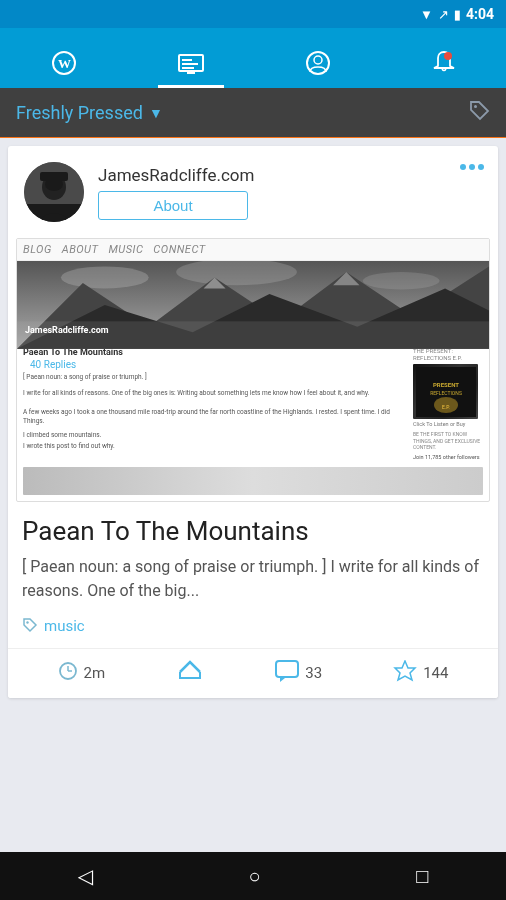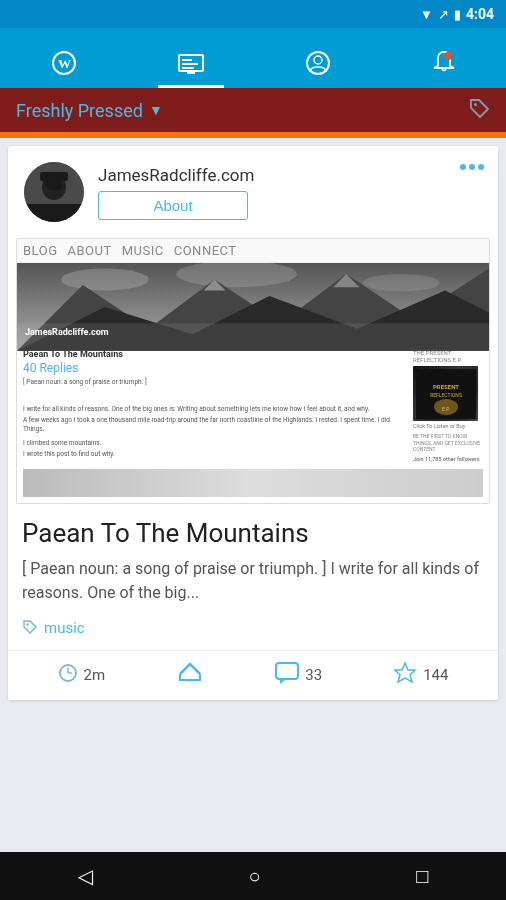--- a/index.html
+++ b/index.html
@@ -60,27 +60,27 @@
       background: white;
     }
     .nav-icon {
       color: white;
       font-size: 22px;
       line-height: 1;
     }
 
     
     .page-header {
-      background: #7f1d1d;
+      background: #404040;
       height: 50px;
       display: flex;
       align-items: center;
       justify-content: space-between;
       padding: 0 16px;
-      border-bottom: 6px solid #f97316;
+      border-bottom: 1px solid #f97316;
     }
     .header-title-area {
       display: flex;
       align-items: center;
       gap: 6px;
     }
     .header-title {
       color: #4bb8e8;
       font-size: 18px;
       font-weight: 400;
@@ -169,24 +169,25 @@
       background: white;
     }
     .blog-nav {
       display: flex;
       gap: 10px;
       padding: 4px 6px;
       border-bottom: 1px solid #eee;
       background: #f9f9f9;
     }
     .blog-nav-item {
-      font-size: 13px;
+      font-size: 11px;
       color: #888;
       text-transform: uppercase;
       letter-spacing: 0.5px;
+      font-style: italic;
     }
     .blog-hero {
       width: 100%;
       height: 80px;
       background: linear-gradient(to bottom, #888 0%, #aaa 30%, #ccc 60%, #999 100%);
       position: relative;
       display: flex;
       align-items: flex-end;
     }
     .blog-hero-text {
@@ -206,23 +207,24 @@
     .blog-text-area {
       flex: 1;
     }
     .blog-post-title {
       font-size: 9px;
       font-weight: bold;
       color: #333;
       margin-bottom: 2px;
     }
     .blog-post-link {
-      font-size: 12px;
+      font-size: 10px;
       color: #4bb8e8;
       margin-bottom: 3px;
+      margin-left: 7px;
     }
     .blog-post-body {
       font-size: 6.5px;
       color: #555;
       line-height: 1.4;
     }
     .blog-sidebar {
       width: 70px;
       flex-shrink: 0;
     }
@@ -478,22 +480,22 @@
         <rect x="0" y="55" width="430" height="25" fill="rgba(180,180,180,0.15)"></rect>
       </svg>
       <div class="blog-hero-text">JamesRadcliffe.com</div>
     </div>
 
     <div class="blog-content-area">
       <div class="blog-text-area">
         <div class="blog-post-title">Paean To The Mountains</div>
         <div class="blog-post-link">40 Replies</div>
         <div class="blog-post-body">[ Paean noun: a song of praise or triumph. ]</div>
-        <div class="blog-post-body" style="margin-top:18px;">I write for all kinds of reasons. One of the big ones is: Writing about something lets me know how I feel about it, and why.</div>
-        <div class="blog-post-body" style="margin-top:2px;">A few weeks ago I took a one thousand mile road-trip around the far north coastline of the Highlands. I rested. I spent time. I did Things.</div>
+        <div class="blog-post-body" style="margin-top:7px;">I write for all kinds of reasons. One of the big ones is: Writing about something lets me know how I feel about it, and why.</div>
+        <div class="blog-post-body" style="margin-top:10px;">A few weeks ago I took a one thousand mile road-trip around the far north coastline of the Highlands. I rested. I spent time. I did Things.</div>
         <div class="blog-post-body" style="margin-top:5px;">I climbed some mountains.</div>
         <div class="blog-post-body" style="margin-top:2px;">I wrote this post to find out why.</div>
       </div>
       <div class="blog-sidebar">
         <div class="blog-sidebar-title">The Present: Reflections E.P.</div>
         <div class="blog-sidebar-img">
           <svg width="60" height="50" viewBox="0 0 60 50">
             <rect width="60" height="50" fill="#111"></rect>
             <text x="30" y="20" fill="#c8a830" font-size="6" text-anchor="middle" font-weight="bold">PRESENT</text>
             <text x="30" y="28" fill="#c8a830" font-size="5" text-anchor="middle">REFLECTIONS</text>

